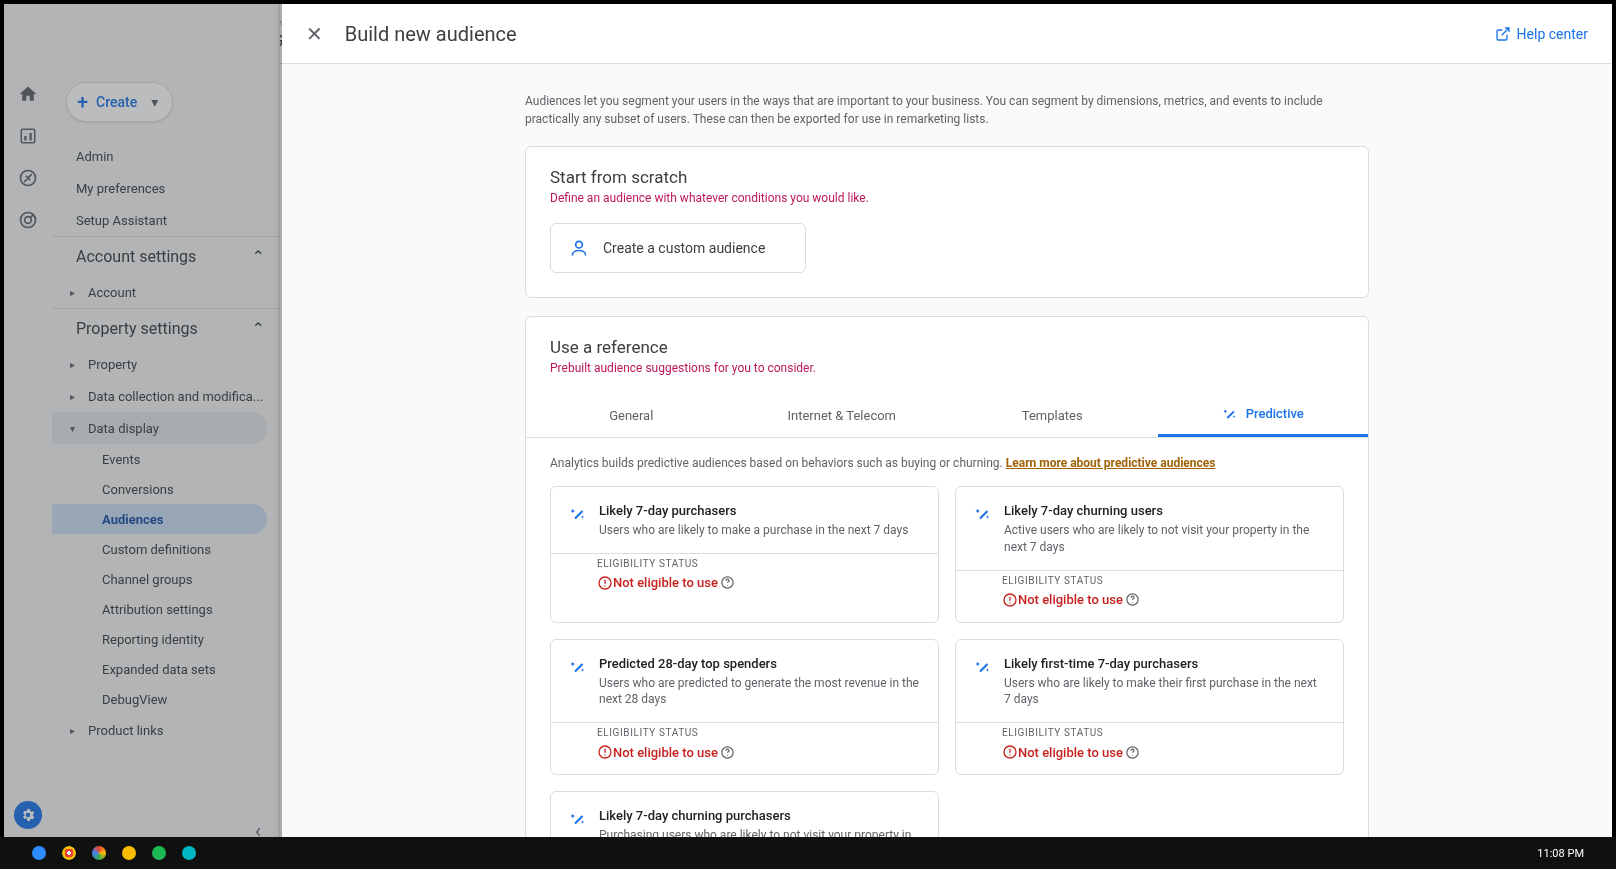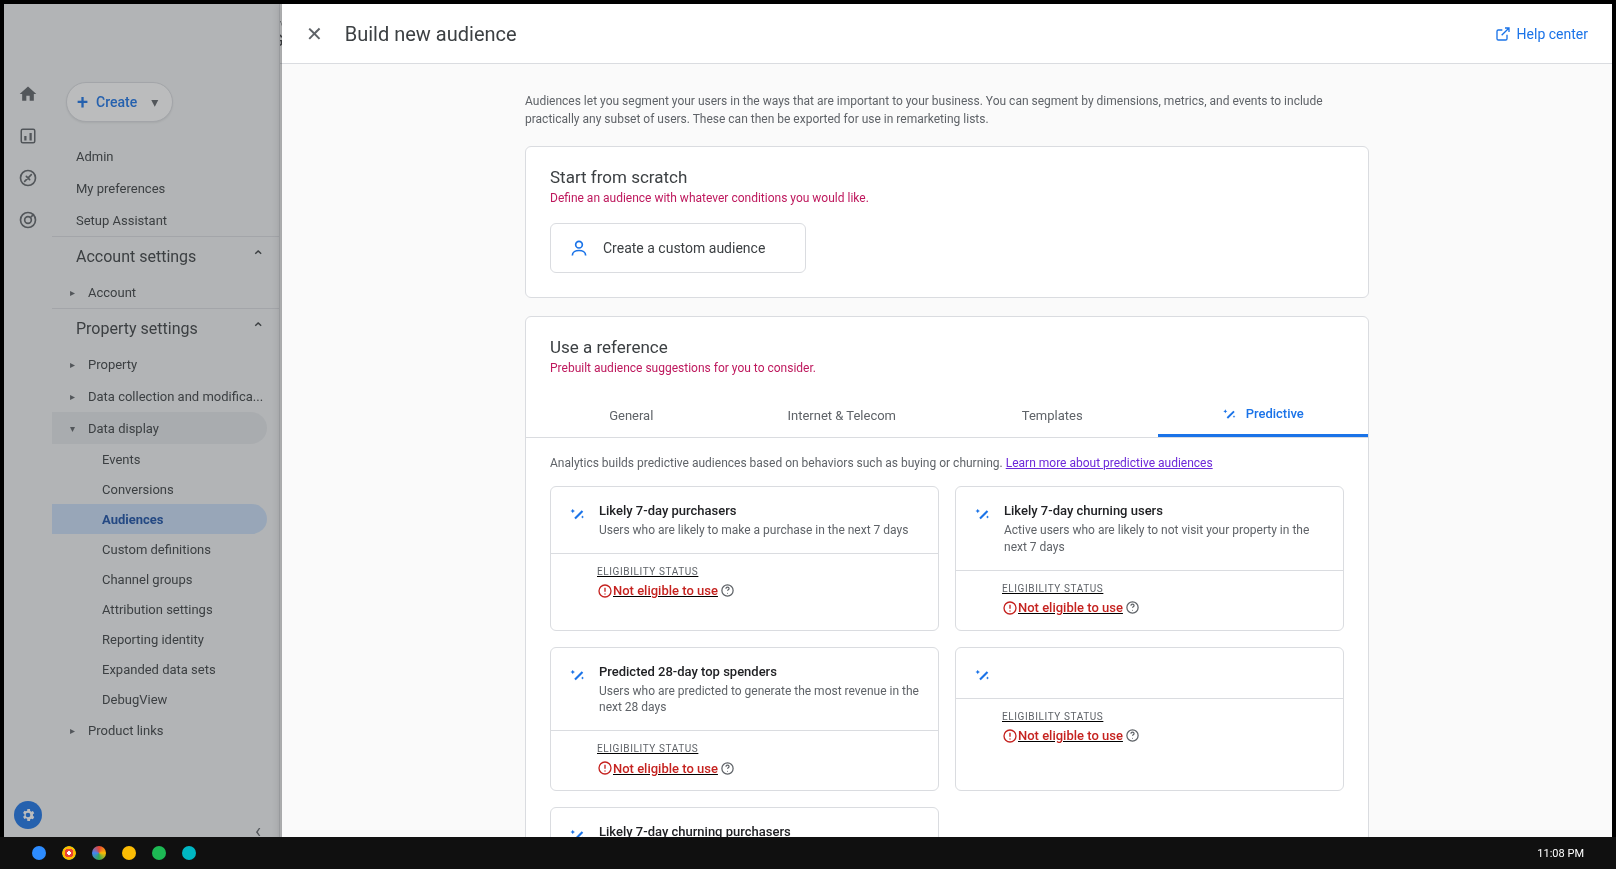--- a/index.html
+++ b/index.html
@@ -56,29 +56,29 @@
 .card-title { font-size: 17px; color: #3c4043; margin-bottom: 4px; }
 .card-sub { font-size: 12px; color: #be185d; margin-bottom: 18px; }
 .custom-btn { display: inline-flex; align-items: center; gap: 14px; border: 1px solid #dadce0; border-radius: 6px; padding: 14px 40px 14px 18px; font-size: 14px; color: #3c4043; cursor: pointer; }
 .custom-btn svg { color: #1a73e8; }
 
 .tabs { display: flex; border-bottom: 1px solid #dadce0; }
 .tab { flex: 1; height: 44px; display: flex; align-items: center; justify-content: center; font-size: 13px; color: #5f6368; cursor: pointer; gap: 8px; }
 .tab.active { color: #1a73e8; border-bottom: 3px solid #1a73e8; margin-bottom: -1px; font-weight: 500; }
 .tab-body { padding: 18px 24px; }
 .tab-desc { font-size: 12px; color: #5f6368; }
-.tab-desc a { color: #6d28d9; text-decoration: underline; }
+.tab-desc a { color: #a16207; text-decoration: underline; font-weight: bold; }
 
 .pred-grid { display: grid; grid-template-columns: 1fr 1fr; gap: 16px; margin-top: 16px; }
 .pred-card { border: 1px solid #dadce0; border-radius: 6px; overflow: hidden; cursor: pointer; }
 .pred-top { display: flex; gap: 12px; padding: 16px 18px 14px; }
 .pred-top svg { flex-shrink: 0; color: #1a73e8; margin-top: 2px; }
 .pred-title { font-size: 13px; color: #202124; margin-bottom: 4px; font-weight: 500; }
 .pred-desc { font-size: 12px; color: #5f6368; line-height: 1.4; }
-.pred-bot { border-top: 1px solid #dadce0; padding: 12px 18px 14px 46px; text-decoration: underline; }
+.pred-bot { border-top: 1px solid #dadce0; padding: 4px 18px 14px 46px; }
 .elig-label { font-size: 10px; letter-spacing: .6px; color: #5f6368; margin-bottom: 6px; }
 .elig-row { display: flex; align-items: center; gap: 0; }
 .elig-status { color: #c5221f; font-size: 13px; font-weight: 500; }
 .err-ic { width: 16px; height: 16px; color: #c5221f; }
 .help-ic { width: 15px; height: 15px; color: #5f6368; margin-left: 2px; }
 
 
 .panel-body::-webkit-scrollbar { width: 12px; }
 .panel-body::-webkit-scrollbar-thumb { background: #bdc1c6; border-radius: 6px; }
 .panel-body::-webkit-scrollbar-track { background: #f1f3f4; }
@@ -322,20 +322,24 @@
                         <circle cx="12" cy="16.5" r=".8" fill="currentColor" stroke="none"></circle>
                       </svg>
                     </div>
                   </div>
                 </div>
                 <div class="pred-card">
                   <div class="pred-top">
                     <svg width="18" height="18" viewBox="0 0 24 24" fill="currentColor">
                       <path d="M7 17l10-10 2 2-10 10-2-2zM5 5l1 2 2 1-2 1-1 2-1-2-2-1 2-1zM18 14l.7 1.4L20 16l-1.3.6L18 18l-.7-1.4L16 16l1.3-.6z"></path>
                     </svg>
+                    <div>
+                      <div class="pred-title">Likely first-time 7-day purchasers</div>
+                      <div class="pred-desc">Users who are likely to make their first purchase in the next 7 days</div>
+                    </div>
                   </div>
                   <div class="pred-bot">
                     <div class="elig-label">ELIGIBILITY STATUS</div>
                     <div class="elig-row">
                       <svg class="err-ic" viewBox="0 0 24 24" fill="none" stroke="currentColor" stroke-width="2">
                         <circle cx="12" cy="12" r="9"></circle>
                         <line x1="12" y1="7" x2="12" y2="13"></line>
                         <circle cx="12" cy="16.5" r="1" fill="currentColor" stroke="none"></circle>
                       </svg>
                       <span class="elig-status">Not eligible to use</span>

